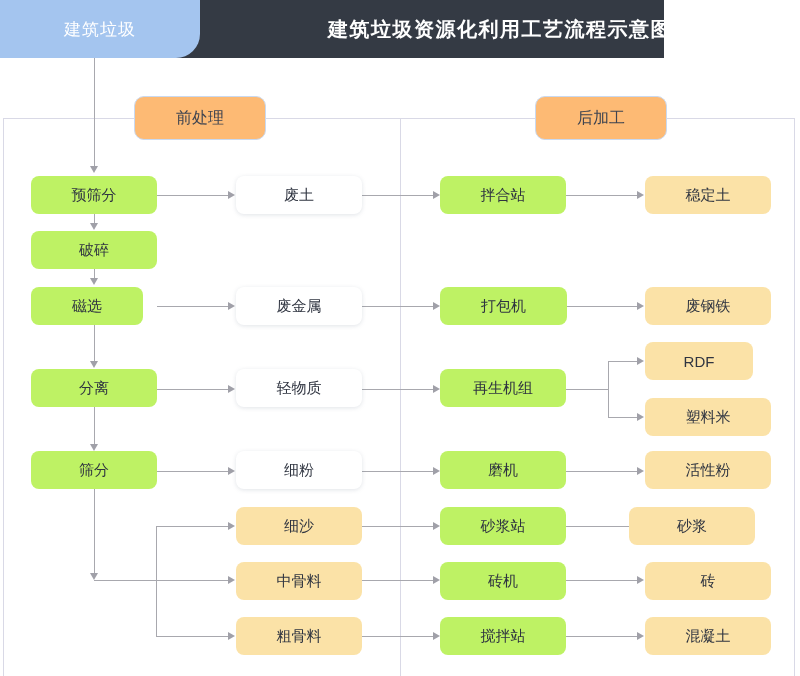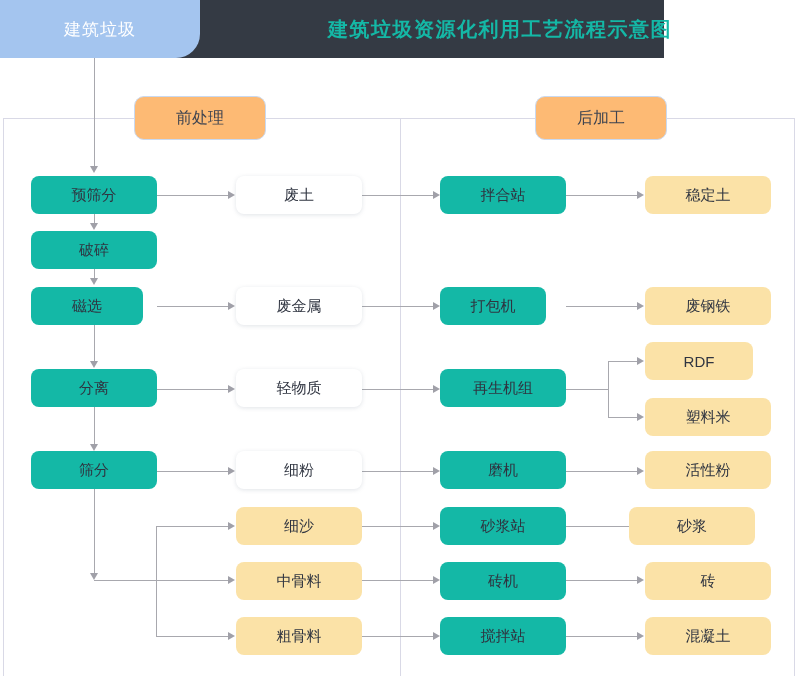--- a/index.html
+++ b/index.html
@@ -39,21 +39,21 @@
     letter-spacing: 1px;
     font-weight: 400;
   }
   #header-title {
     position: absolute;
     left: 200px; top: 0;
     width: 600px; height: 58px;
     display: flex;
     align-items: center;
     justify-content: center;
-    color: #14b8a6;
+    color: #ffffff;
     font-size: 20px;
     font-weight: bold;
     letter-spacing: 1.5px;
   }
 
   
   #panel {
     position: absolute;
     left: 3px; top: 118px;
     width: 792px; height: 558px;
@@ -90,21 +90,21 @@
     position: absolute;
     height: 38px;
     border-radius: 8px;
     display: flex;
     align-items: center;
     justify-content: center;
     font-size: 15px;
     color: #2f3440;
     box-sizing: border-box;
   }
-  .node.blue   { background: #14b8a6; }
+  .node.blue   { background: #bef264; }
   .node.white  { background: #ffffff; box-shadow: 0 1px 4px rgba(120,130,150,0.22); }
   .node.yellow { background: #fbe2a7; }
 
   
   .ln {
     position: absolute;
     background: #a8a8ae;
   }
   .ln.h { height: 1px; }
   .ln.v { width: 1px; }
@@ -249,21 +249,21 @@
 <div class="node yellow" style="left:236px; top:562px; width:126px;">
   <span>中骨料</span>
 </div>
 <div class="node yellow" style="left:236px; top:617px; width:126px;">
   <span>粗骨料</span>
 </div>
 
 <div class="node blue" style="left:440px; top:176px; width:126px;">
   <span>拌合站</span>
 </div>
-<div class="node blue" style="left:440px; top:287px; width:106px;">
+<div class="node blue" style="left:440px; top:287px; width:127px;">
   <span>打包机</span>
 </div>
 <div class="node blue" style="left:440px; top:369px; width:126px;">
   <span>再生机组</span>
 </div>
 <div class="node blue" style="left:440px; top:451px; width:126px;">
   <span>磨机</span>
 </div>
 <div class="node blue" style="left:440px; top:507px; width:126px;">
   <span>砂浆站</span>

